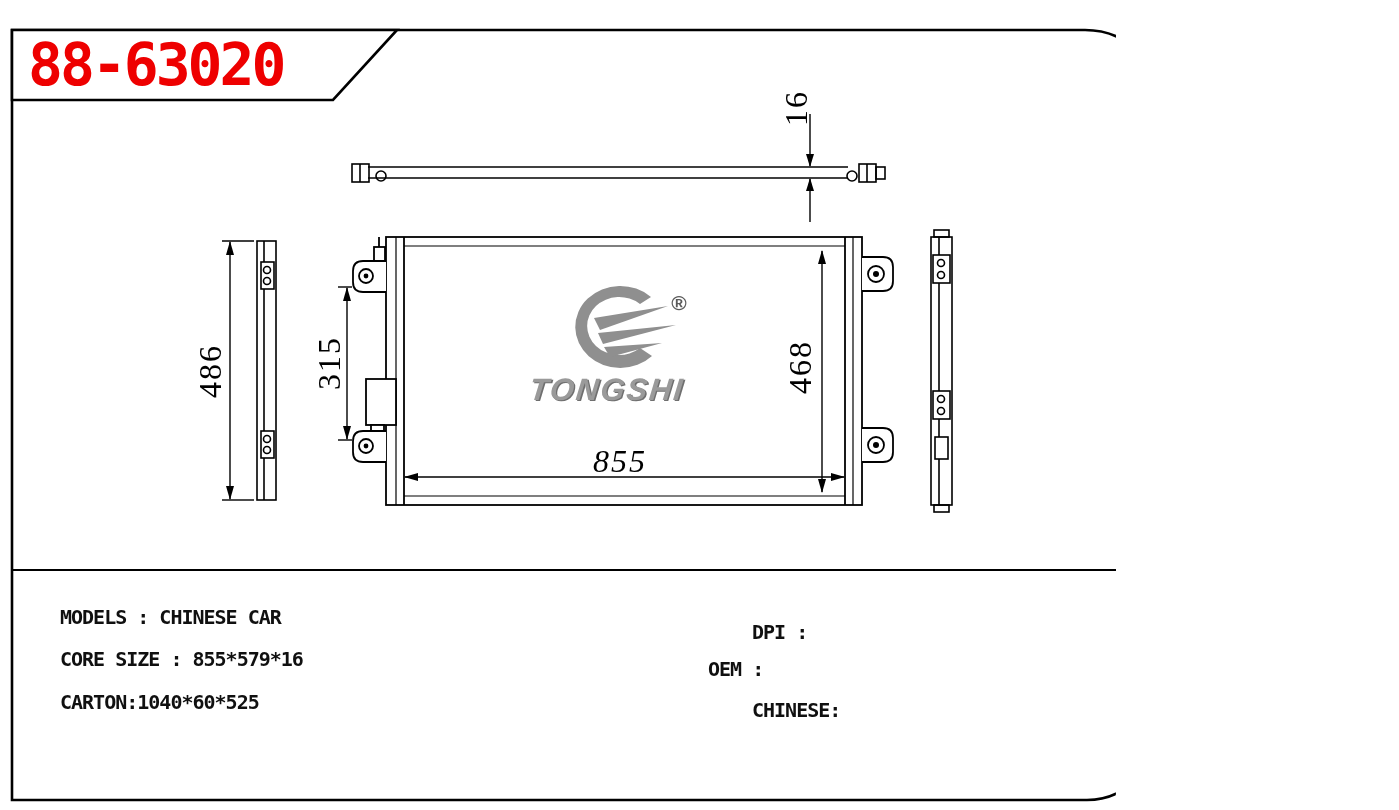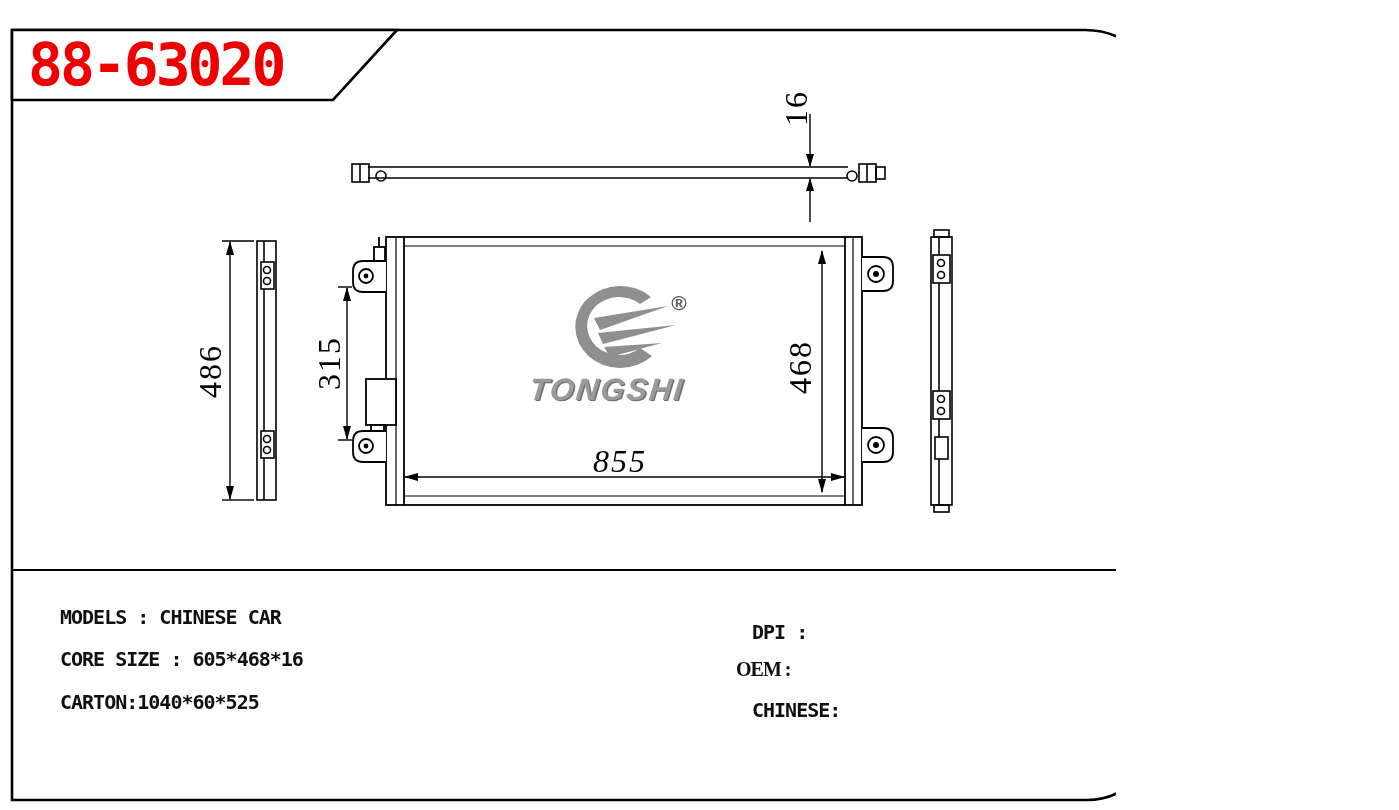--- a/index.html
+++ b/index.html
@@ -174,20 +174,20 @@
   <div class="overlay dim rot" style="left:800px; top:367px;">468</div>
 
   <div class="overlay dim center" style="left:620px; top:461px;font-style:italic;">855</div>
 
   <div class="overlay reg center" style="left:679px; top:302px;">®</div>
 
   <div class="overlay logo-text" style="left:607px; top:389px;">TONGSHI</div>
 
   
   <div class="overlay spec" style="left:60px; top:607px;">MODELS : CHINESE CAR</div>
-  <div class="overlay spec" style="left:60px; top:649px;">CORE SIZE : 605*468*16</div>
+  <div class="overlay spec" style="left:60px; top:649px;">CORE SIZE : 855*579*16</div>
   <div class="overlay spec" style="left:60px; top:692px;">CARTON:1040*60*525</div>
 
   <div class="overlay spec" style="left:752px; top:622px;">DPI :</div>
-  <div class="overlay spec" style="left:736px; top:659px;font-family:Liberation Serif, serif;">OEM :</div>
+  <div class="overlay spec" style="left:708px; top:659px;">OEM :</div>
   <div class="overlay spec" style="left:752px; top:700px;">CHINESE:</div>
 
 </div>
 
 </body></html>

